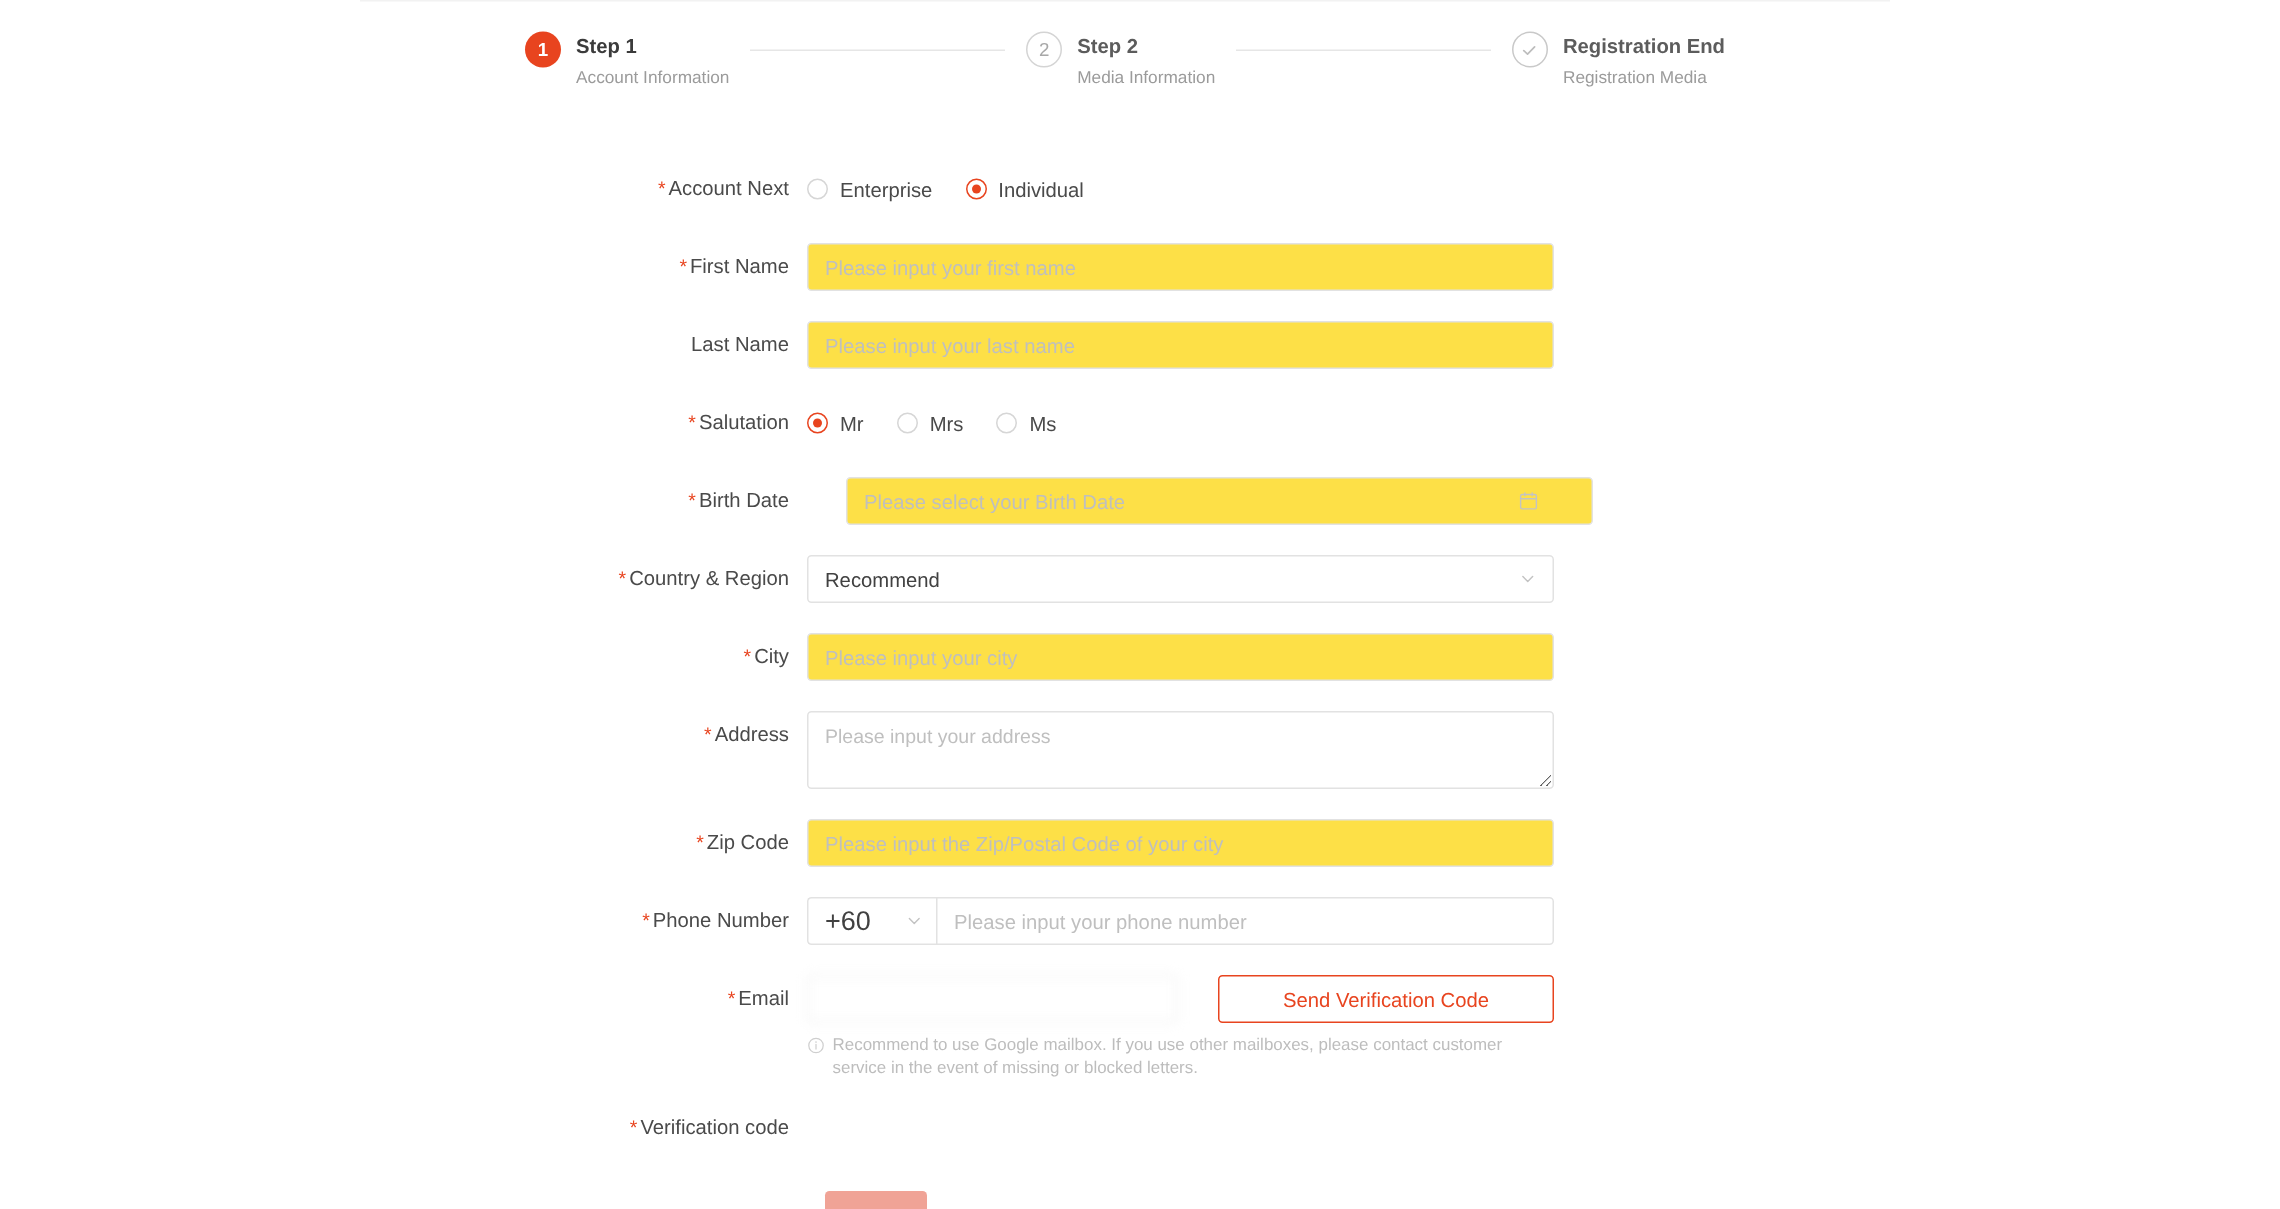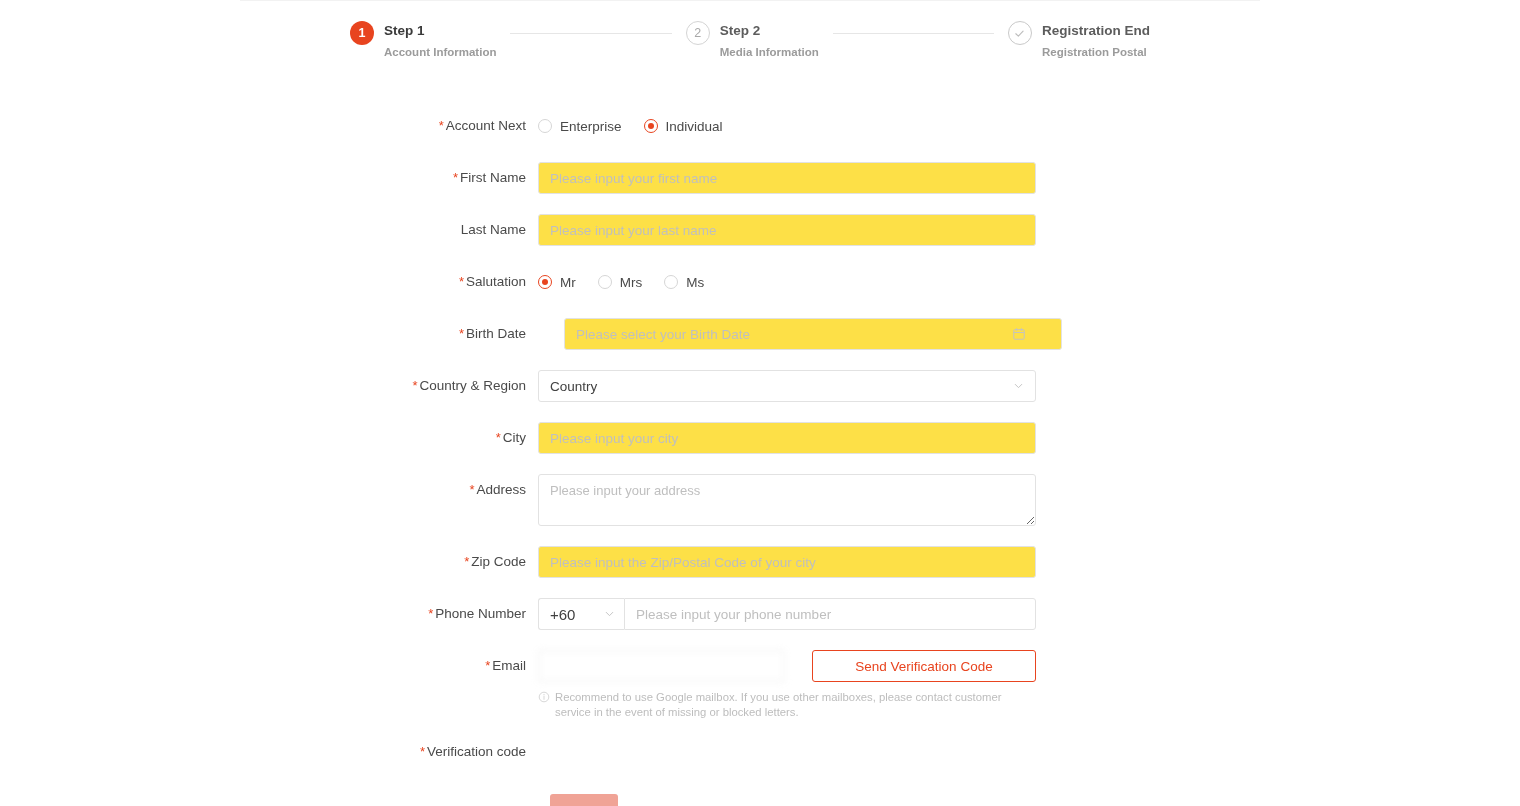--- a/index.html
+++ b/index.html
@@ -70,21 +70,20 @@
     color: #3b3b3b;
     line-height: 16px;
     padding-top: 3px;
   }
   .step-title.muted { color: #5c5c5c; }
   .step-sub {
     font-size: 11.5px;
     color: #9b9b9b;
     line-height: 14px;
     margin-top: 6px;
-    font-weight: bold;
   }
   .step-line {
     flex: 1 1 auto;
     height: 1px;
     background: #e6e6e6;
     margin: 13px 14px 0 14px;
     min-width: 30px;
   }
 
   
@@ -210,21 +209,21 @@
     width: 86px; height: 32px;
     border: 1px solid #e2e2e2;
     border-right: none;
     border-radius: 3px 0 0 3px;
     background: #fff;
     display: flex; align-items: center;
     padding: 0 11px;
     position: relative;
     cursor: pointer;
   }
-  .phone-code .phone-code-val { font-size: 15px; color: #414141; }
+  .phone-code .phone-code-val { font-size: 18px; color: #414141; }
   .phone-code .chev { right: 8px; }
   .phone-input {
     flex: 1 1 auto;
     height: 32px;
     border: 1px solid #e2e2e2;
     border-radius: 0 3px 3px 0;
     background: #fff;
     font-family: Liberation Sans, sans-serif;
     font-size: 13.5px;
     color: #333;
@@ -320,21 +319,21 @@
     <div class="step-line"></div>
 
     <div class="step">
       <div class="step-badge check">
         <svg width="13" height="13" viewBox="0 0 16 16" fill="none" aria-hidden="true">
           <path d="M3.5 8.3 L6.6 11.2 L12.4 5.2" stroke="#bdbdbd" stroke-width="1.4" stroke-linecap="round" stroke-linejoin="round"></path>
         </svg>
       </div>
       <div class="step-texts">
         <div class="step-title muted">Registration End</div>
-        <div class="step-sub">Registration Postal</div>
+        <div class="step-sub">Registration Media</div>
       </div>
     </div>
 
   </div>
 
   <div class="form">
 
     <div class="row">
       <div class="label">
         <span class="star">*</span><span>Account Next</span>
@@ -420,21 +419,21 @@
     </div>
 
     <div class="sp-20"></div>
 
     <div class="row">
       <div class="label">
         <span class="star">*</span><span>Country &amp; Region</span>
       </div>
       <div class="field">
         <div class="select-box">
-          <span class="select-value">Country</span>
+          <span class="select-value">Recommend</span>
           <span class="chev">
             <svg width="13" height="13" viewBox="0 0 16 16" fill="none" aria-hidden="true">
               <path d="M4 6 L8 10 L12 6" stroke="#c3c3c3" stroke-width="1.2" stroke-linecap="round" stroke-linejoin="round"></path>
             </svg>
           </span>
         </div>
       </div>
     </div>
 
     <div class="sp-20"></div>

